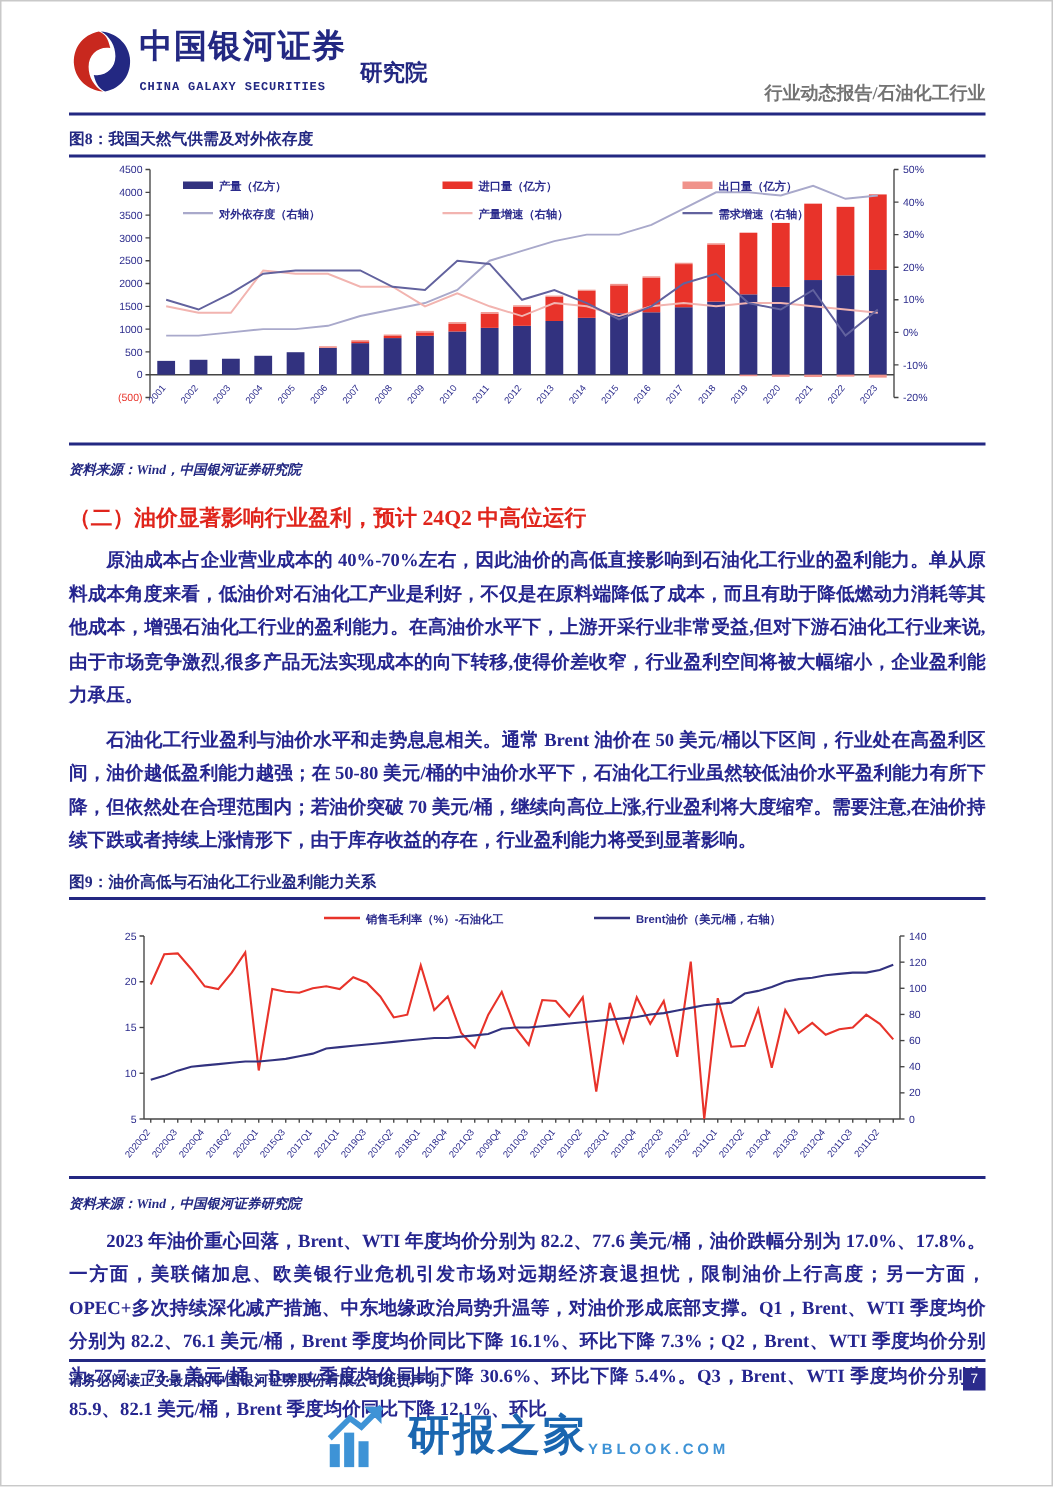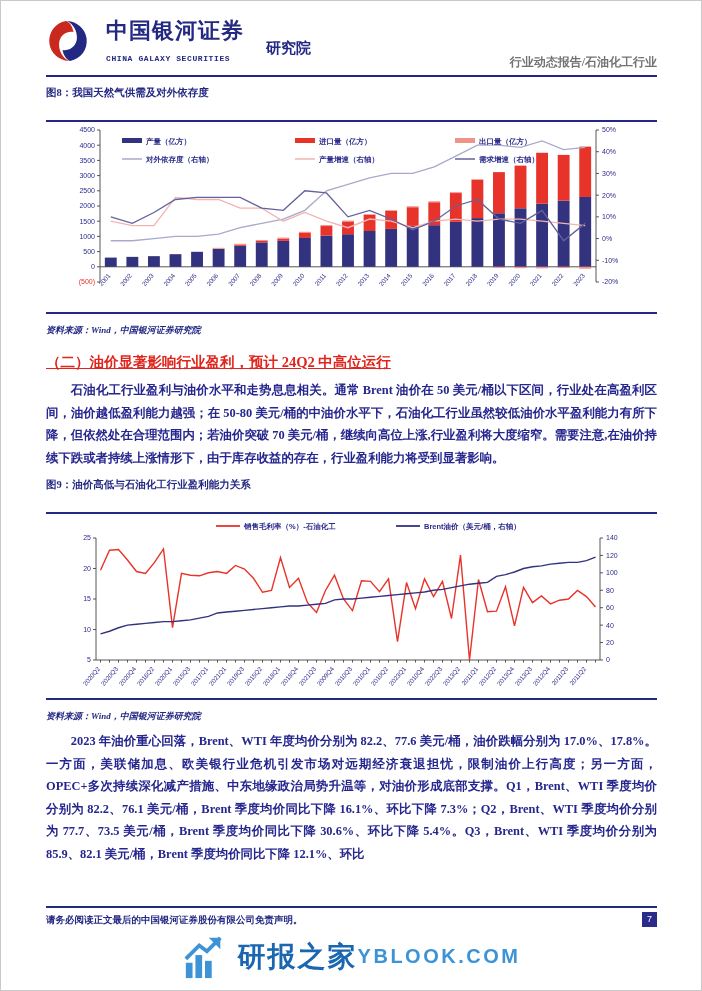--- a/index.html
+++ b/index.html
@@ -4,57 +4,57 @@
 <style>
   html,body{margin:0;padding:0;background:#e8e8e8;}
   .page{
     position:relative; width:702px; height:991px; margin:0 auto;
     background:#fff; border:1px solid #c9c9c9; box-sizing:border-box;
     font-family:"Liberation Serif", serif; color:#26268f; overflow:hidden;
   }
   .content{position:absolute; left:45px; right:44px; top:18px;}
   
   .hdr{position:relative; height:52px;}
-  .brand{display:flex; align-items:center; gap:16px;}
+  .brand{display:flex; align-items:center; gap:3px;}
   .brand svg{width:44px;height:44px;}
   .brand-txt{display:flex; flex-direction:column; line-height:1;}
   .brand-cn{font-family:"Liberation Sans",sans-serif;font-size:22px;font-weight:bold;color:#232882;letter-spacing:1px;}
   .brand-en{font-family:Liberation Mono, monospace;font-size:8px;font-weight:bold;color:#232882;letter-spacing:0.6px;margin-top:13px;}
   .brand-suffix{font-family:"Liberation Sans",sans-serif;font-size:15px;font-weight:bold;color:#232882;margin-left:6px;align-self:center;margin-top:15px;}
   .report-type{position:absolute;right:0;bottom:0;font-size:12px;font-weight:bold;color:#737373;}
   .rule{height:2px;background:#232882;margin-top:4px;}
   
-  .fig-cap{font-size:10.5px;font-weight:bold;color:#232882;margin-top:9px;padding-bottom:20px;}
+  .fig-cap{font-size:10.5px;font-weight:bold;color:#232882;margin-top:9px;padding-bottom:3px;}
   .cap-rule{height:2px;background:#232882;}
   .chart-host{margin:2px 0 0 14px;}
   .chart-host svg{display:block;}
   .src-rule{height:2px;background:#232882;}
   .fig-src{font-size:9px;font-style:italic;font-weight:bold;color:#232882;margin:10px 0 0 0;}
   
-  .sec-head{font-size:14.5px;font-weight:bold;color:#e0251c;margin-top:16px;text-decoration:underline;}
+  .sec-head{font-size:14.5px;font-weight:bold;color:#e0251c;margin-top:16px;}
   .para{font-size:12.4px;font-weight:bold;line-height:22.5px;text-align:justify;text-indent:2em;margin-top:7px;color:#26268f;}
   
   .tk{font:7px "Liberation Sans",sans-serif; fill:#2b2b8c;}
   .tkx{font:6.3px "Liberation Sans",sans-serif; fill:#2b2b8c;}
   .neg{fill:#e8332a;}
   .lg{font:7.5px "Liberation Sans",sans-serif; fill:#2b2b8c; font-weight:bold;}
   .ax{stroke:#444; stroke-width:0.9;}
   
   .footer{position:absolute; left:45px; right:44px; top:905px;}
   .foot-rule{height:1.5px;background:#232882;}
   .foot-row{display:flex; justify-content:space-between; align-items:flex-end; margin-top:4px;}
   .disclaimer{font-size:9.5px;font-weight:bold;color:#232882;}
   .page-no{width:15px;height:15px;background:#2b2b8c;color:#fff;font-family:"Liberation Sans",sans-serif;
     font-size:9px;display:flex;align-items:center;justify-content:center;}
   
   .wm{position:absolute; left:0; right:0; top:933px; display:flex; justify-content:center; align-items:center; gap:10px;}
   .wm svg{width:46px;height:46px;}
   .wm-txt{display:flex;flex-direction:row;line-height:1;}
   .wm-name{font-family:"Liberation Sans",sans-serif;font-size:28px;font-weight:bold;color:#1a66b0;letter-spacing:2px;}
-  .wm-site{font-family:"Liberation Sans",sans-serif;font-size:20px;font-weight:bold;color:#3e93d6;letter-spacing:2.5px;margin-top:3px;}
+  .wm-site{font-family:"Liberation Sans",sans-serif;font-size:10px;font-weight:bold;color:#3e93d6;letter-spacing:2.5px;margin-top:19px;}
 </style>
 </head>
 <body>
 
 <div class="page">
   <div class="content">
 
     <div class="hdr">
       <div class="brand">
         <svg viewBox="0 0 64 64" aria-hidden="true">
@@ -212,20 +212,21 @@
           <line x1="235" y1="35" x2="255" y2="35" stroke="#f2b4b0" stroke-width="1.5"></line>
           <text x="259" y="38" class="lg">产量增速（右轴）</text>
           <line x1="395" y1="35" x2="415" y2="35" stroke="#62629e" stroke-width="1.5"></line>
           <text x="419" y="38" class="lg">需求增速（右轴）</text>
         </svg>
       </div>
     <div class="src-rule"></div>
     <div class="fig-src">资料来源：Wind，中国银河证券研究院</div>
 
     <div class="sec-head">（二）油价显著影响行业盈利，预计 24Q2 中高位运行</div>
+    <div class="para">原油成本占企业营业成本的 40%-70%左右，因此油价的高低直接影响到石油化工行业的盈利能力。单从原料成本角度来看，低油价对石油化工产业是利好，不仅是在原料端降低了成本，而且有助于降低燃动力消耗等其他成本，增强石油化工行业的盈利能力。在高油价水平下，上游开采行业非常受益,但对下游石油化工行业来说,由于市场竞争激烈,很多产品无法实现成本的向下转移,使得价差收窄，行业盈利空间将被大幅缩小，企业盈利能力承压。</div>
     <div class="para">石油化工行业盈利与油价水平和走势息息相关。通常 Brent 油价在 50 美元/桶以下区间，行业处在高盈利区间，油价越低盈利能力越强；在 50-80 美元/桶的中油价水平下，石油化工行业虽然较低油价水平盈利能力有所下降，但依然处在合理范围内；若油价突破 70 美元/桶，继续向高位上涨,行业盈利将大度缩窄。需要注意,在油价持续下跌或者持续上涨情形下，由于库存收益的存在，行业盈利能力将受到显著影响。</div>
 
     <div class="fig-cap">图9：油价高低与石油化工行业盈利能力关系</div>
     <div class="cap-rule"></div>
     <div class="chart-host" id="chart9">
         <svg width="588" height="182" viewBox="0 0 588 182" xmlns="http://www.w3.org/2000/svg">
           <text x="31" y="24.4" text-anchor="end" class="tk">25</text>
           <line x1="33" y1="22" x2="36" y2="22" class="ax"></line>
           <text x="31" y="54.9" text-anchor="end" class="tk">20</text>
           <line x1="33" y1="52.5" x2="36" y2="52.5" class="ax"></line>

